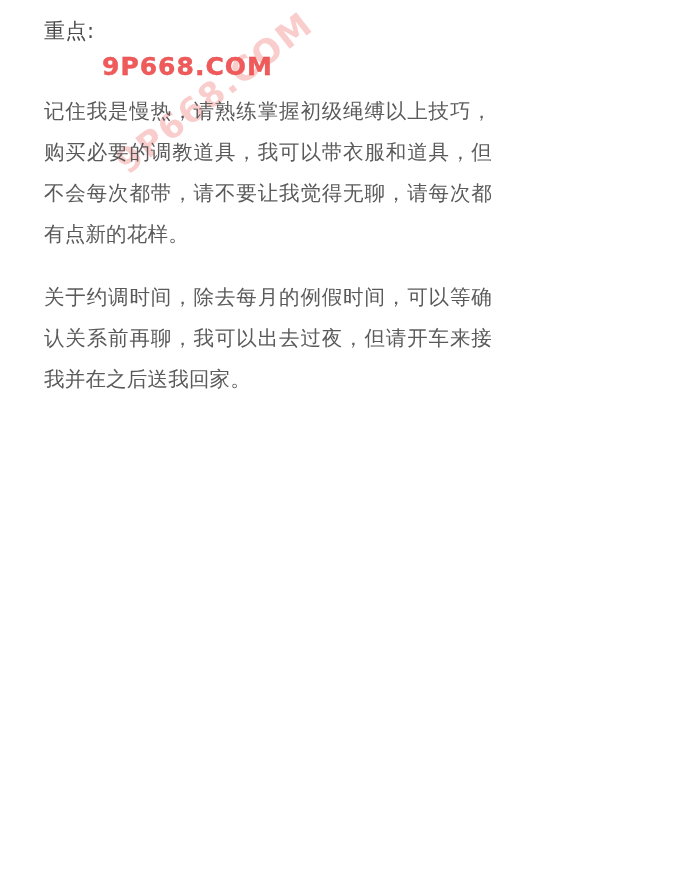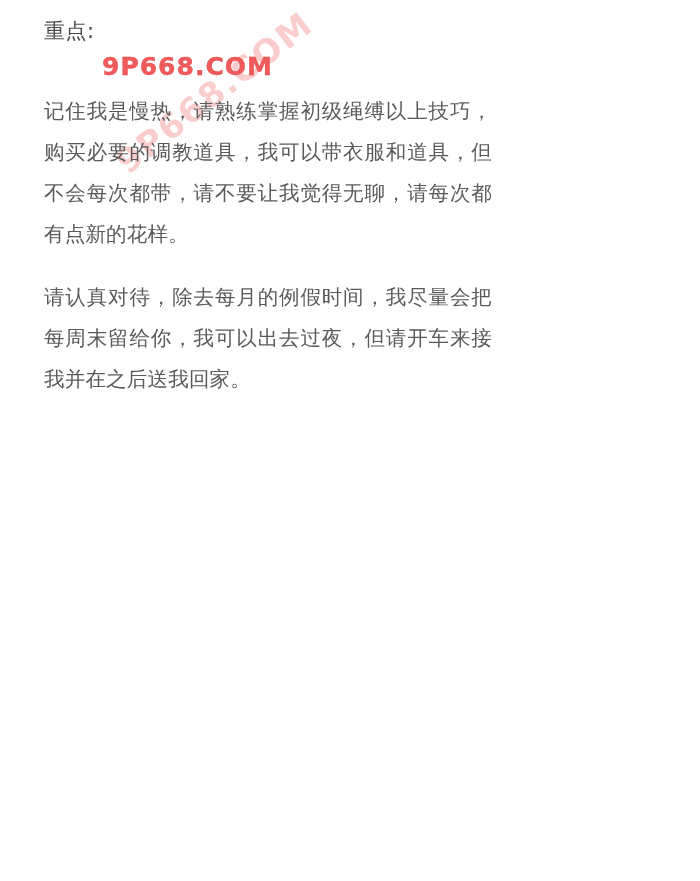--- a/index.html
+++ b/index.html
@@ -76,16 +76,16 @@
 <div class="page">
 
   <div class="heading">重点:</div>
 
   <div class="watermark-top">9P668.COM</div>
 
   <div class="watermark-diag">9P668.COM</div>
 
   <div class="body-block">
     <p class="para">记住我是慢热，请熟练掌握初级绳缚以上技巧，购买必要的调教道具，我可以带衣服和道具，但不会每次都带，请不要让我觉得无聊，请每次都有点新的花样。</p>
-    <p class="para">请认真对待，除去每月的例假时间，我尽量会把每周末留给你，我可以出去过夜，但请开车来接我并在之后送我回家。</p>
+    <p class="para">关于约调时间，除去每月的例假时间，可以等确认关系前再聊，我可以出去过夜，但请开车来接我并在之后送我回家。</p>
   </div>
 
 </div>
 
 </body></html>

